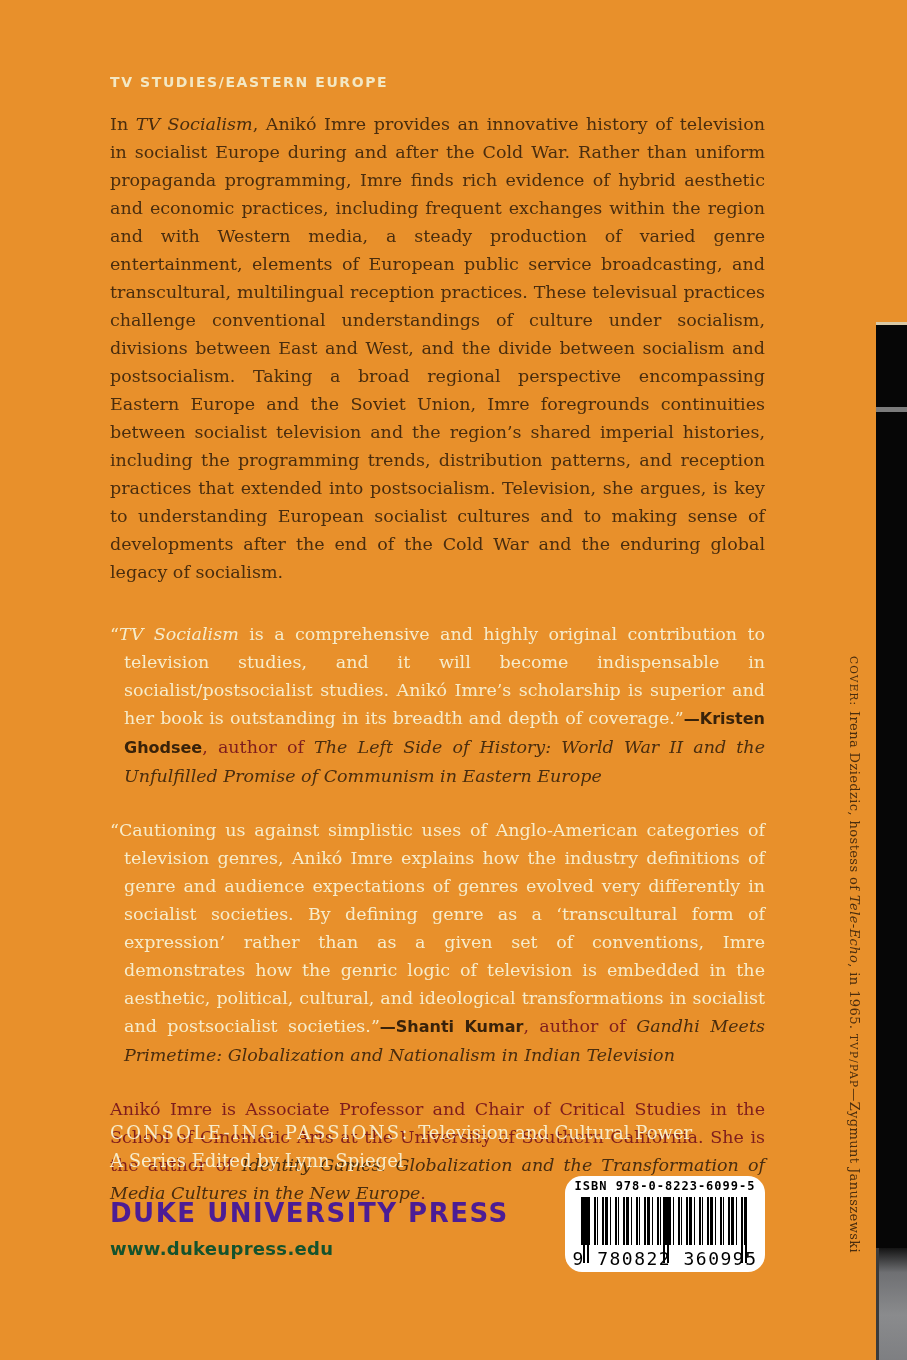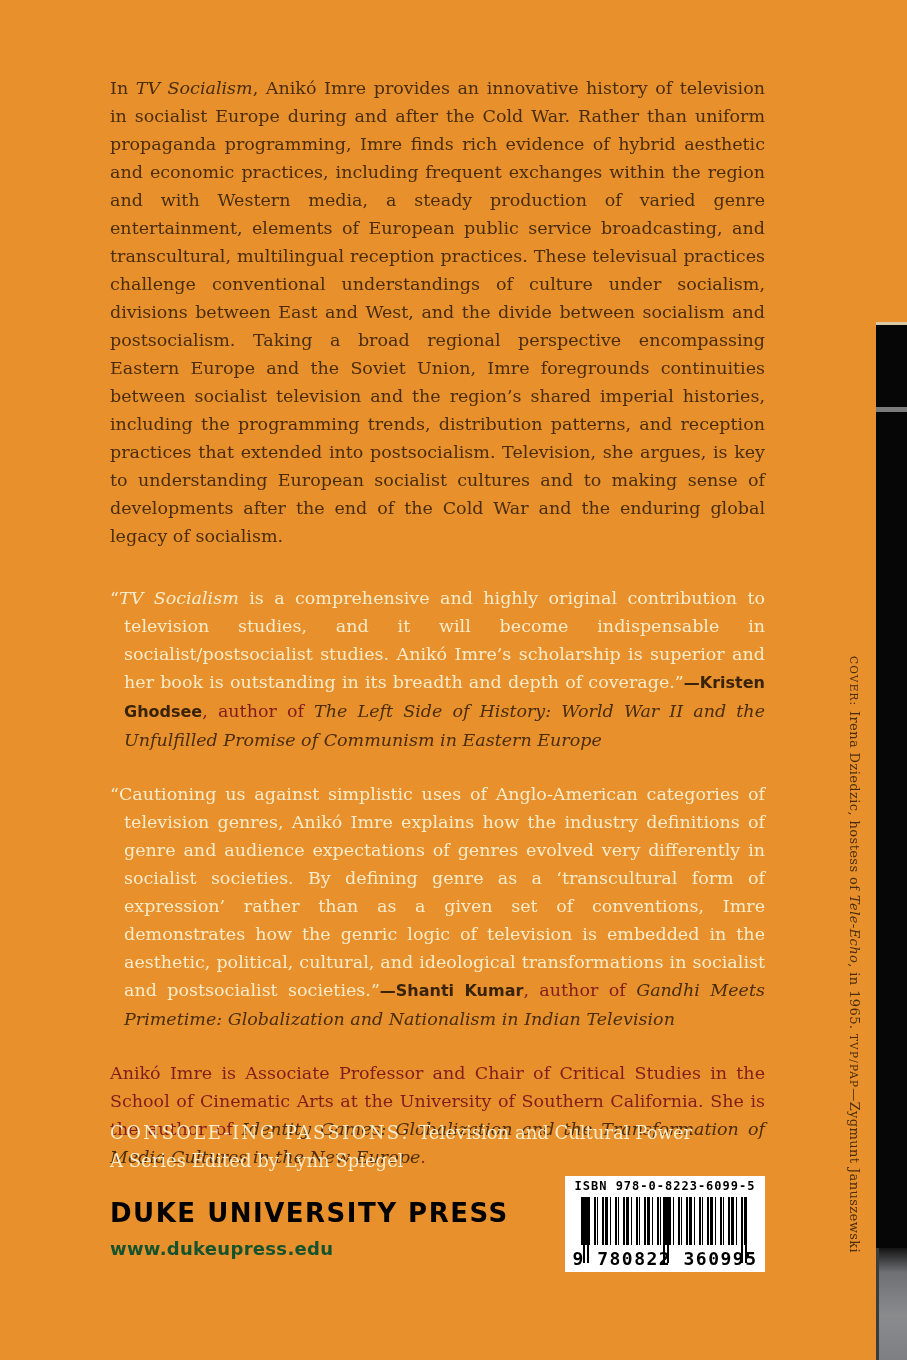--- a/index.html
+++ b/index.html
@@ -72,39 +72,40 @@
     font-size: 18px;
     color: #F6ECCB;
   }
   .publisher {
     position: absolute;
     left: 110px; top: 1198px;
     font-family: "DejaVu Sans", sans-serif;
     font-weight: 700;
     font-size: 26px;
     letter-spacing: 1.5px;
-    color: #000000;
+    color: #4c1d95;
   }
   .website {
     position: absolute;
     left: 110px; top: 1238px;
     font-family: "DejaVu Sans", sans-serif;
     font-weight: 700;
     font-size: 18px;
     letter-spacing: 0.3px;
     color: #14532d;
   }
 
   
   .barcode-box {
     position: absolute;
     left: 565px; top: 1176px;
     width: 200px; height: 96px;
     background: #FFFFFF;
     text-align: center;
+    border-radius: 17px;
   }
   .isbn-label {
     font-family: "DejaVu Sans Mono", monospace;
     font-weight: 700;
     font-size: 12px;
     letter-spacing: 1px;
     color: #000;
     padding-top: 3px;
   }
   .bars {
@@ -125,21 +126,21 @@
     background: #000;
     box-shadow: 4px 0 0 #000;
   }
   .guard-l { left: 18px; }
   .guard-m { left: 98px; }
   .guard-r { left: 176px; }
   .barcode-number {
     position: absolute;
     left: 0; right: 0; bottom: 3px;
     font-family: "DejaVu Sans Mono", monospace;
-    font-weight: 700;
+    font-weight: 400;
     font-size: 18px;
     letter-spacing: 1.5px;
     color: #000;
   }
 
   
   .cover-credit {
     position: absolute;
     left: 838px; top: 656px;
     width: 24px; height: 640px;
@@ -171,20 +172,21 @@
     background: linear-gradient(#141414, #6F7073 22%, #8A8B8D 60%, #7E7F82);
     border-left: 3px solid #3B3B3B;
   }
 </style>
 </head>
 <body>
 
 <div class="page">
 
   <div class="col">
+    <div class="category">TV STUDIES/EASTERN EUROPE</div>
 
     <div class="para description"><span class="seg-normal">In </span><span class="seg-italic">TV Socialism</span><span class="seg-normal">, Anikó Imre provides an innovative history of television in socialist Europe during and after the Cold War. Rather than uniform propaganda programming, Imre finds rich evidence of hybrid aesthetic and economic practices, including frequent exchanges within the region and with Western media, a steady production of varied genre entertainment, elements of European public service broadcasting, and transcultural, multilingual reception practices. These televisual practices challenge conventional understandings of culture under socialism, divisions between East and West, and the divide between socialism and postsocialism. Taking a broad regional perspective encompassing Eastern Europe and the Soviet Union, Imre foregrounds continuities between socialist television and the region’s shared imperial histories, including the programming trends, distribution patterns, and reception practices that extended into postsocialism. Television, she argues, is key to understanding European socialist cultures and to making sense of developments after the end of the Cold War and the enduring global legacy of socialism.</span></div>
 
     <div class="para quote"><span class="seg-quote">“</span><span class="seg-quote-italic">TV Socialism</span><span class="seg-quote"> is a comprehensive and highly original contribution to television studies, and it will become indispensable in socialist/postsocialist studies. Anikó Imre’s scholarship is superior and her book is outstanding in its breadth and depth of coverage.”</span><span class="seg-attribution">—Kristen Ghodsee</span><span class="seg-dark">, author of </span><span class="seg-dark-italic">The Left Side of History: World War II and the Unfulfilled Promise of Communism in Eastern Europe</span></div>
 
     <div class="para quote"><span class="seg-quote">“Cautioning us against simplistic uses of Anglo-American categories of television genres, Anikó Imre explains how the industry definitions of genre and audience expectations of genres evolved very differently in socialist societies. By defining genre as a ‘transcultural form of expression’ rather than as a given set of conventions, Imre demonstrates how the genric logic of television is embedded in the aesthetic, political, cultural, and ideological transformations in socialist and postsocialist societies.”</span><span class="seg-attribution">—Shanti Kumar</span><span class="seg-dark">, author of </span><span class="seg-dark-italic">Gandhi Meets Primetime: Globalization and Nationalism in Indian Television</span></div>
 
     <div class="para bio"><span class="seg-dark">Anikó Imre is Associate Professor and Chair of Critical Studies in the School of Cinematic Arts at the University of Southern California. She is the author of </span><span class="seg-dark-italic">Identity Games: Globalization and the Transformation of Media Cultures in the New Europe</span><span class="seg-dark">.</span></div>
   </div>
 

